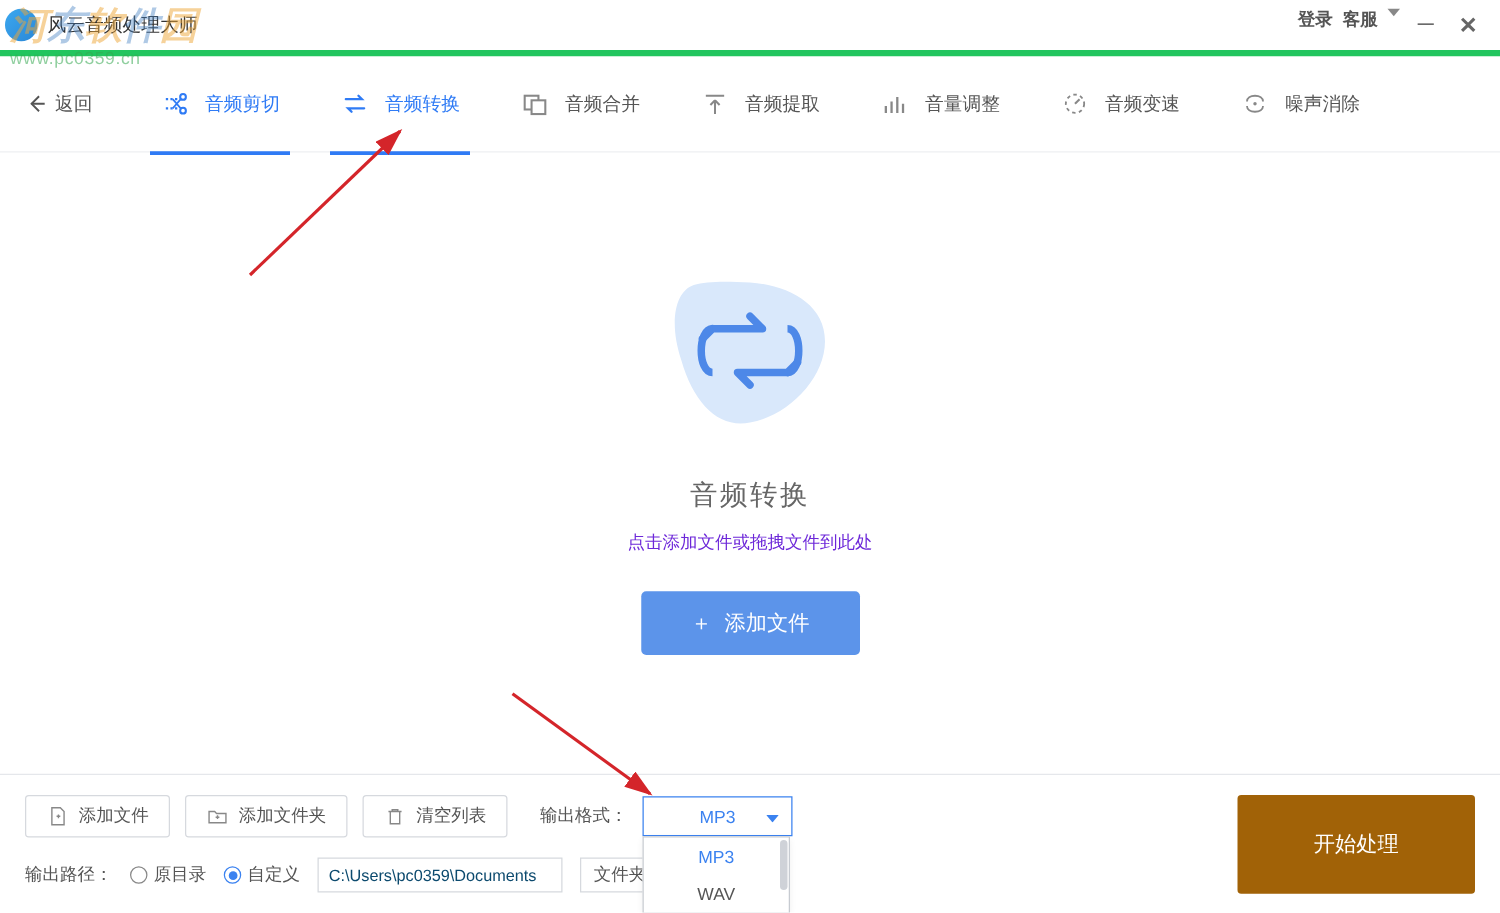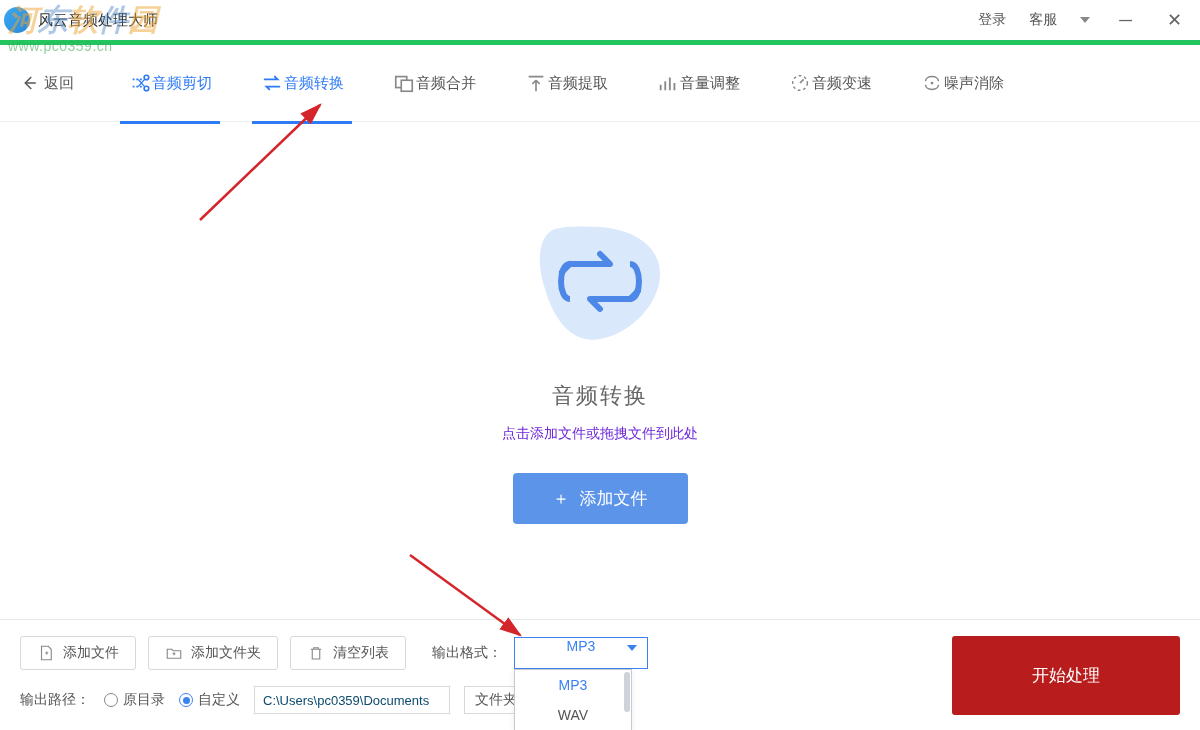--- a/index.html
+++ b/index.html
@@ -2,60 +2,60 @@
 <html><head>
 <meta charset="utf-8">
 <style>
 * { margin: 0; padding: 0; box-sizing: border-box; font-family: "Microsoft YaHei", "PingFang SC", sans-serif; }
 body { background: #fff; width: 1200px; height: 730px; overflow: hidden; position: relative; }
 
 
 .titlebar { height: 40px; display: flex; align-items: center; padding: 0 4px; position: relative; }
 .app-logo { width: 26px; height: 26px; border-radius: 50%; background: linear-gradient(135deg, #3ba8f0, #2b87d6); margin-right: 8px; }
 .app-title { font-size: 15px; color: #333; font-weight: 500; }
-.title-right { position: absolute; right: 12px; display: flex; align-items: center; gap: 23px; }
+.title-right { position: absolute; right: 12px; display: flex; gap: 8px; font-weight: bold; }
 .title-link { font-size: 14px; color: #555; cursor: pointer; }
 .caret-down { width: 0; height: 0; border-left: 5px solid transparent; border-right: 5px solid transparent; border-top: 6px solid #888; display: inline-block; }
 .win-btn { font-size: 18px; color: #666; cursor: pointer; padding: 2px 6px; }
 
 
 .watermark { position: absolute; top: 0; left: 8px; pointer-events: none; }
 .wm-line1 { font-family: Georgia, serif; font-size: 30px; font-style: italic; font-weight: bold; color: rgba(64, 126, 194, 0.42); }
 .wm-line1 span.o { color: rgba(237, 165, 54, 0.5); }
 .wm-line2 { font-family: Arial; font-size: 14px; color: rgba(53, 168, 81, 0.55); margin-top: -3px; letter-spacing: 0.5px; }
 
 
 .tabbar { height: 82px; border-top: 5px solid #22c55e; border-bottom: 1px solid #eef0f2; display: flex; align-items: center; padding: 0 20px; gap: 0; }
 .back-btn { display: flex; align-items: center; gap: 6px; font-size: 15px; color: #555; cursor: pointer; margin-right: 30px; }
-.tab { display: flex; align-items: center; gap: 0; padding: 10px 24px; height: 82px; font-size: 15px; color: #555; cursor: pointer; position: relative; }
+.tab { display: flex; align-items: center; gap: 12px; padding: 10px 24px; height: 82px; font-size: 15px; color: #555; cursor: pointer; position: relative; }
 .tab.active { color: #2f7bf5; }
 .tab.active::after { content: ""; position: absolute; bottom: 0; left: 16px; right: 16px; height: 3px; background: #2f7bf5; }
 .tab-icon { width: 24px; height: 24px; display: inline-flex; align-items: center; justify-content: center; }
 .tab-icon svg { width: 22px; height: 22px; }
 
 
 .main { height: 488px; display: flex; flex-direction: column; align-items: center; justify-content: center; }
 .drop-illustration { margin-bottom: 18px; }
 .drop-title { font-size: 22px; color: #666; margin-bottom: 14px; letter-spacing: 2px; }
 .drop-hint { font-size: 14px; color: #6d28d9; margin-bottom: 30px; }
 .add-file-btn { background: #5c94ea; color: #fff; border: none; font-size: 17px; padding: 14px 40px; border-radius: 4px; cursor: pointer; display: flex; align-items: center; gap: 10px; }
 
 
 .bottom { border-top: 1px solid #e5e7eb; padding: 16px 20px; position: absolute; left: 0; right: 0; bottom: 0; background: #fff; }
 .bottom-row1 { display: flex; align-items: center; gap: 12px; margin-bottom: 16px; }
 .tool-btn { display: flex; align-items: center; gap: 8px; border: 1px solid #d6d9de; background: #fff; padding: 7px 16px; font-size: 14px; color: #555; border-radius: 3px; cursor: pointer; }
 .tool-btn svg { width: 18px; height: 18px; }
 .format-label { font-size: 14px; color: #555; margin-left: 14px; }
-.format-select { position: relative; border: 1px solid #3b82f0; width: 134px; height: 32px; display: flex; justify-content: center; cursor: pointer; color: #3b82f0; font-size: 14px; }
+.format-select { position: relative; border: 1px solid #3b82f0; width: 120px; height: 32px; display: flex; align-items: center; justify-content: center; cursor: pointer; color: #3b82f0; font-size: 14px; }
 .format-select .sel-caret { position: absolute; right: 10px; }
 .format-dropdown { position: absolute; top: 31px; left: -1px; width: 118px; border: 1px solid #c7cbd1; background: #fff; box-shadow: 0 2px 6px rgba(0,0,0,0.08); z-index: 10; }
 .format-dropdown .opt { height: 30px; display: flex; align-items: center; justify-content: center; font-size: 14px; color: #555; }
 .format-dropdown .opt.sel { color: #3b82f0; }
 .format-dropdown .scroll-thumb { position: absolute; right: 1px; top: 2px; width: 6px; height: 40px; background: #cfd2d8; border-radius: 3px; }
-.start-btn { position: absolute; right: 20px; top: 16px; bottom: 15px; width: 228px; background: #b91c1c; color: #fff; border: none; font-size: 17px; border-radius: 3px; cursor: pointer; }
+.start-btn { position: absolute; right: 20px; top: 16px; bottom: 15px; width: 190px; background: #a16207; color: #fff; border: none; font-size: 17px; border-radius: 3px; cursor: pointer; }
 .bottom-row2 { display: flex; align-items: center; gap: 14px; }
 .path-label { font-size: 14px; color: #555; }
 .radio { display: flex; align-items: center; gap: 5px; font-size: 14px; color: #555; cursor: pointer; justify-content: space-between; }
 .radio-circle { width: 14px; height: 14px; border: 1px solid #888; border-radius: 50%; display: inline-flex; align-items: center; justify-content: center; }
 .radio.selected .radio-circle { border-color: #3b82f0; }
 .radio.selected .radio-dot { width: 7px; height: 7px; background: #3b82f0; border-radius: 50%; }
 .path-input { border: 1px solid #d6d9de; height: 28px; width: 196px; padding: 0 8px; font-size: 13px; color: #0c4a6e; }
 .folder-btn-partial { border: 1px solid #d6d9de; height: 28px; padding: 0 10px; display: flex; align-items: center; font-size: 14px; color: #555; gap: 6px; }
 
 

